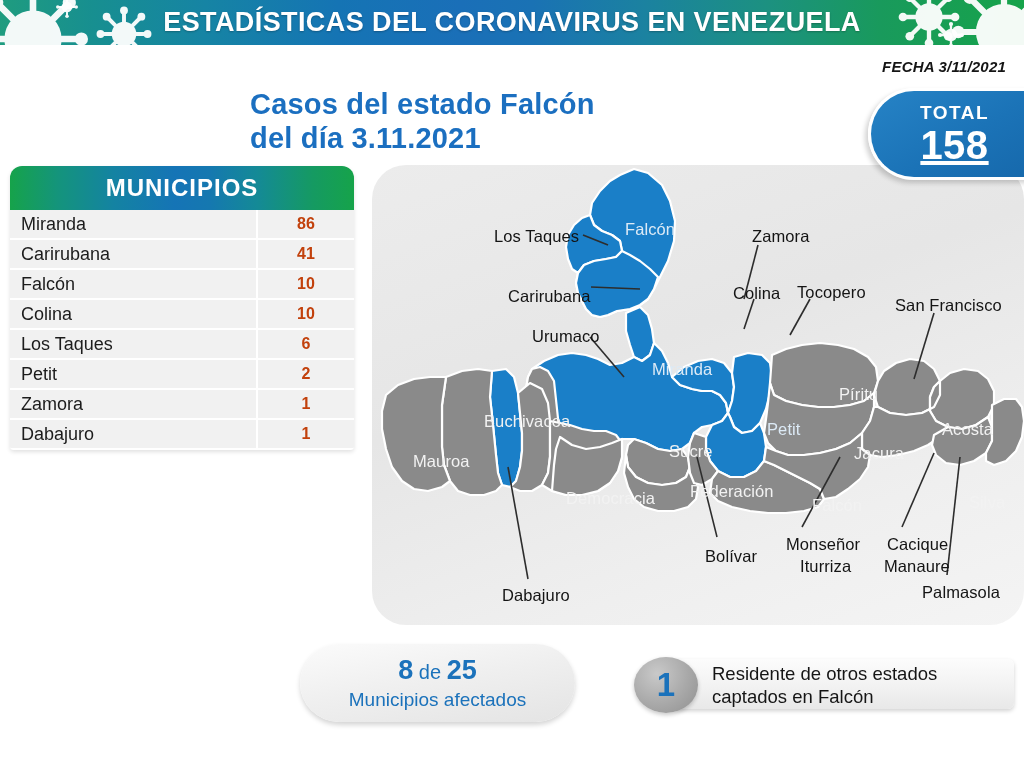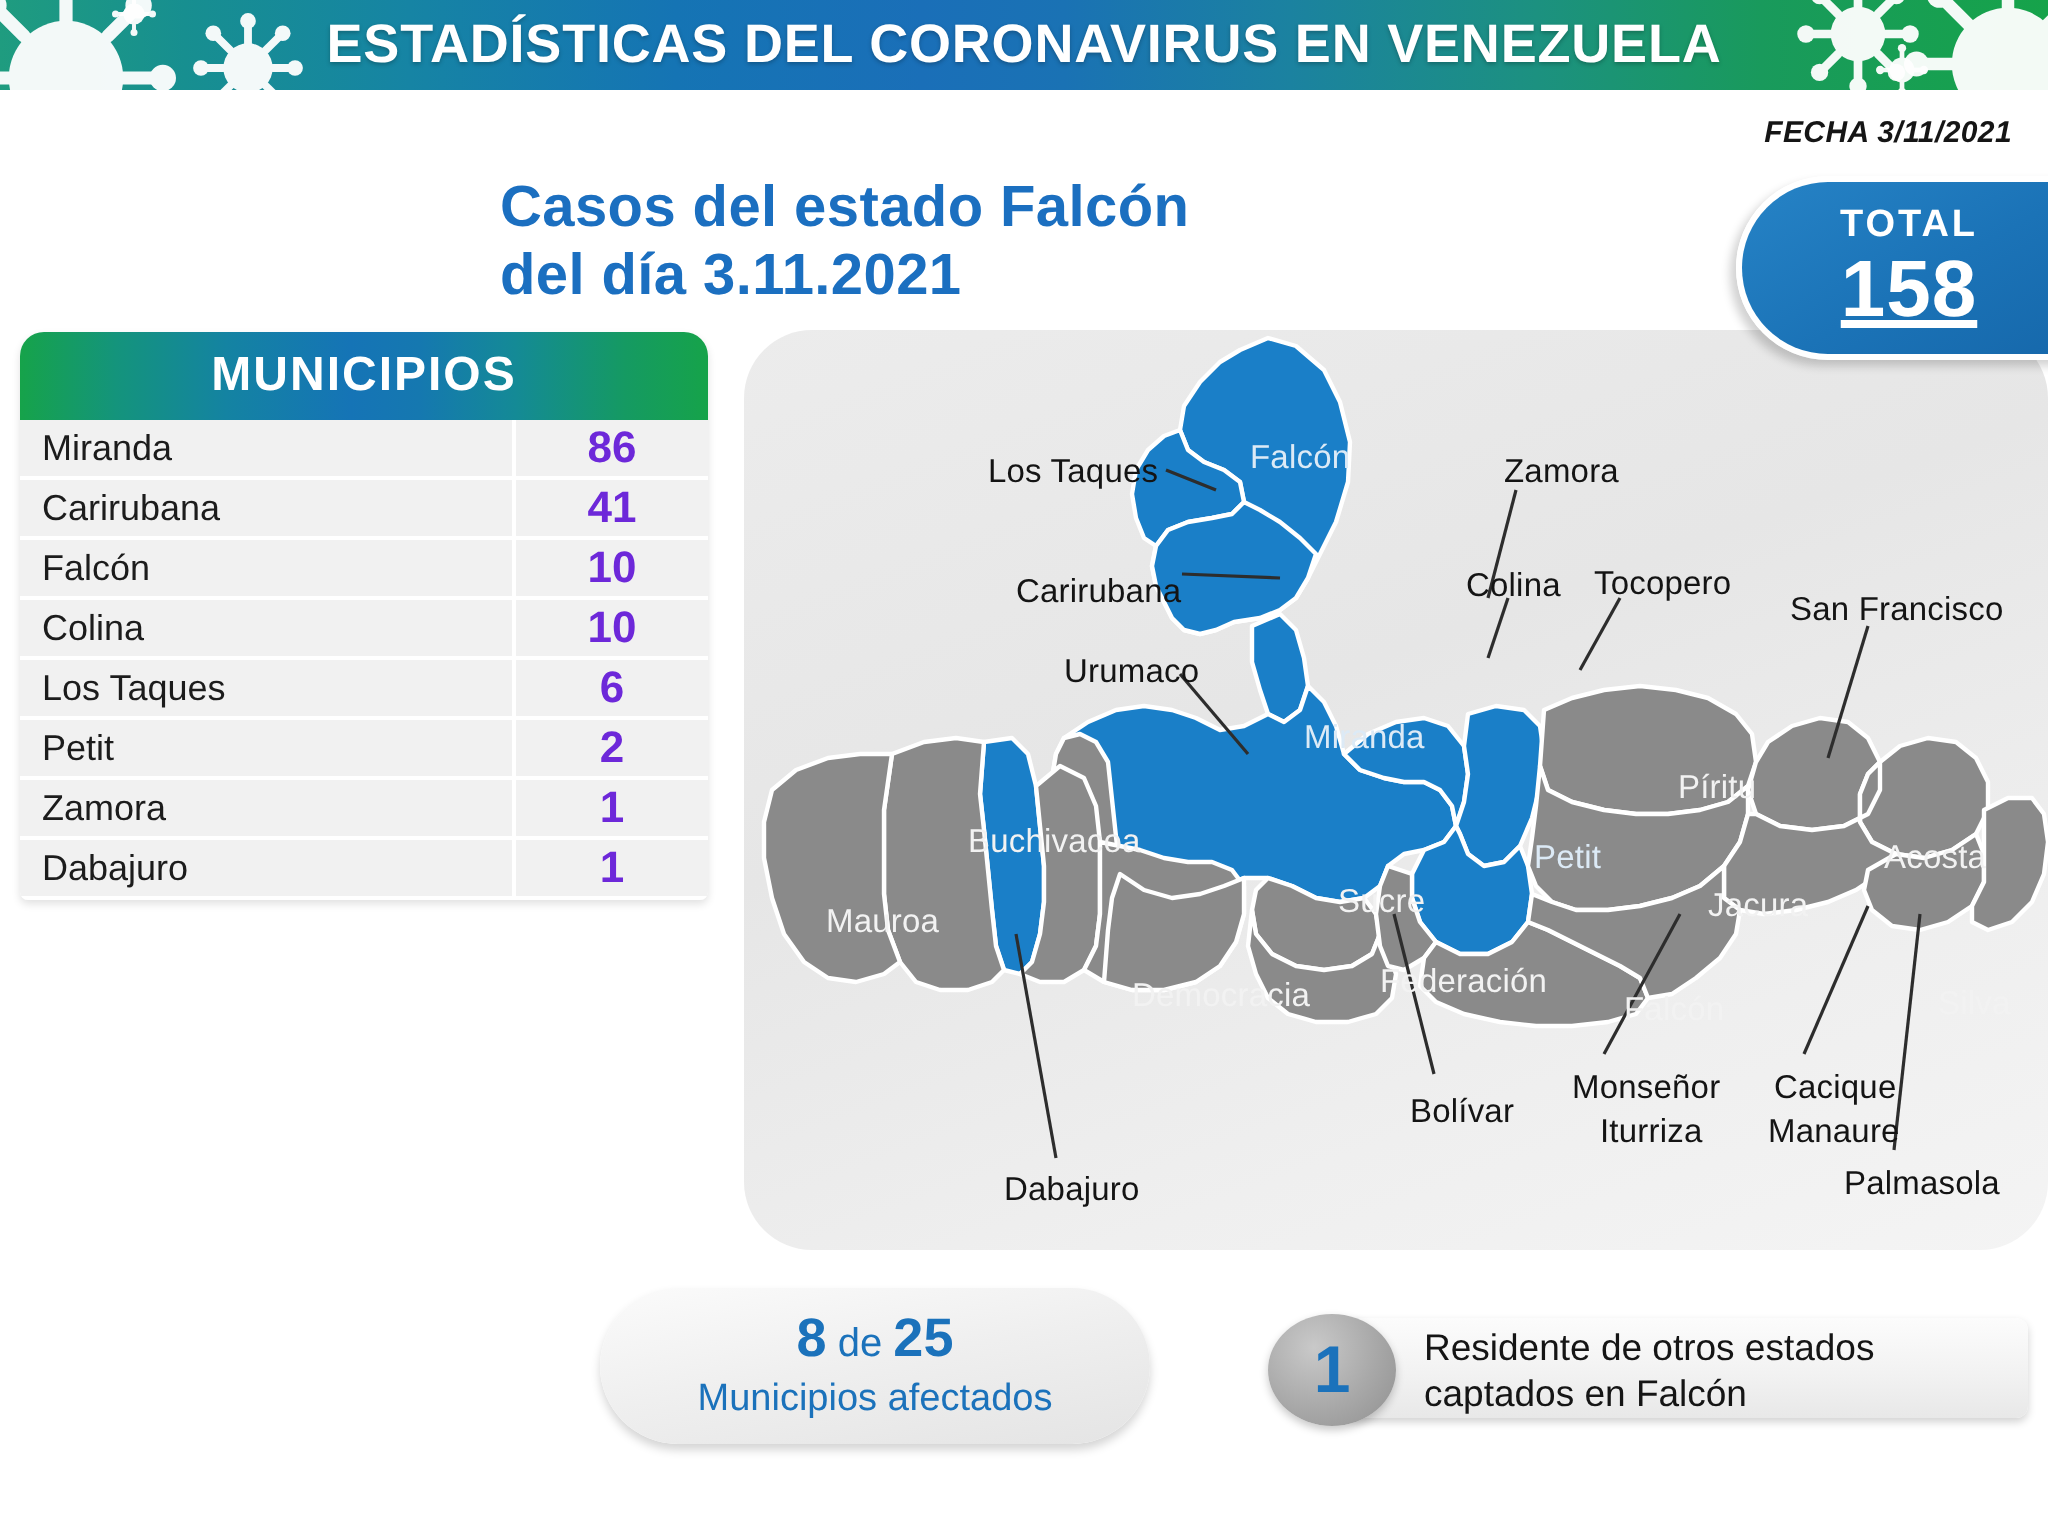--- a/index.html
+++ b/index.html
@@ -81,21 +81,21 @@
     display:flex;align-items:center;height:28px;
     background:#f1f1f1;border-bottom:2px solid #ffffff;
   }
   .trow .mname{
     flex:1;padding-left:11px;font-size:18px;color:#1c1c1c;
     white-space:nowrap;overflow:hidden;
   }
   .trow .mval{
     width:96px;border-left:2px solid #ffffff;height:28px;
     display:flex;align-items:center;justify-content:center;
-    font-size:22px;font-weight:bold;color:#6d28d9;
+    font-size:16px;font-weight:bold;color:#c2410c;
   }
 
   
   #map-panel{
     position:absolute;left:372px;top:165px;width:652px;height:460px;
     background:linear-gradient(160deg,#ececec 0%,#e6e6e6 40%,#efefef 75%,#f4f4f4 100%);
     border-radius:34px;
     overflow:hidden;
   }
   #map-svg{position:absolute;left:0;top:0;}

